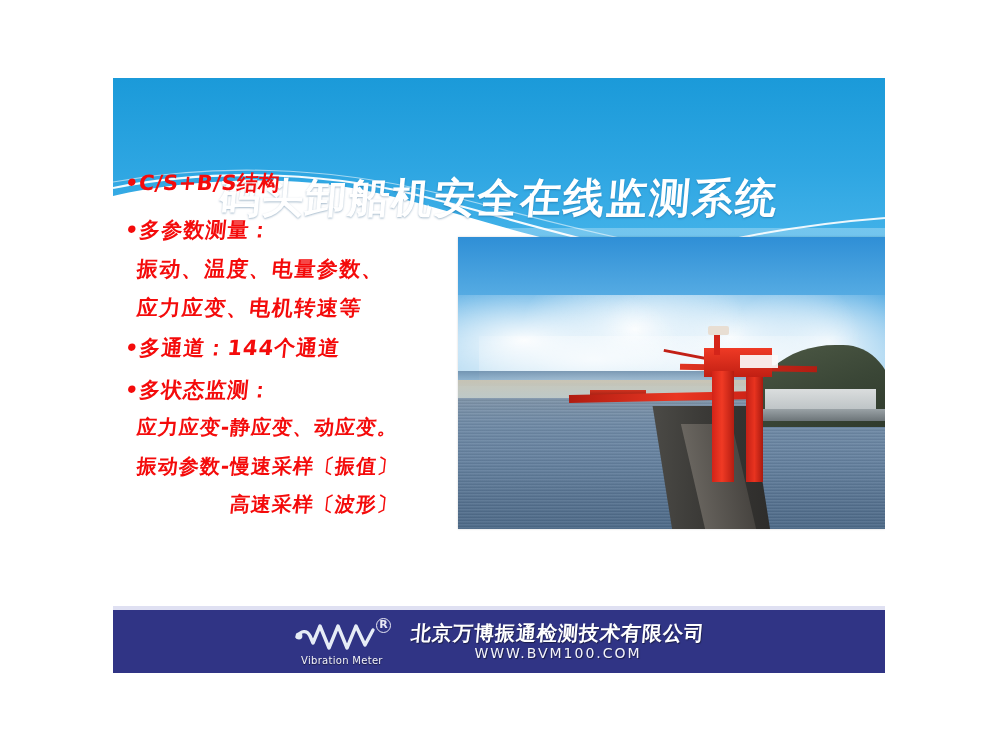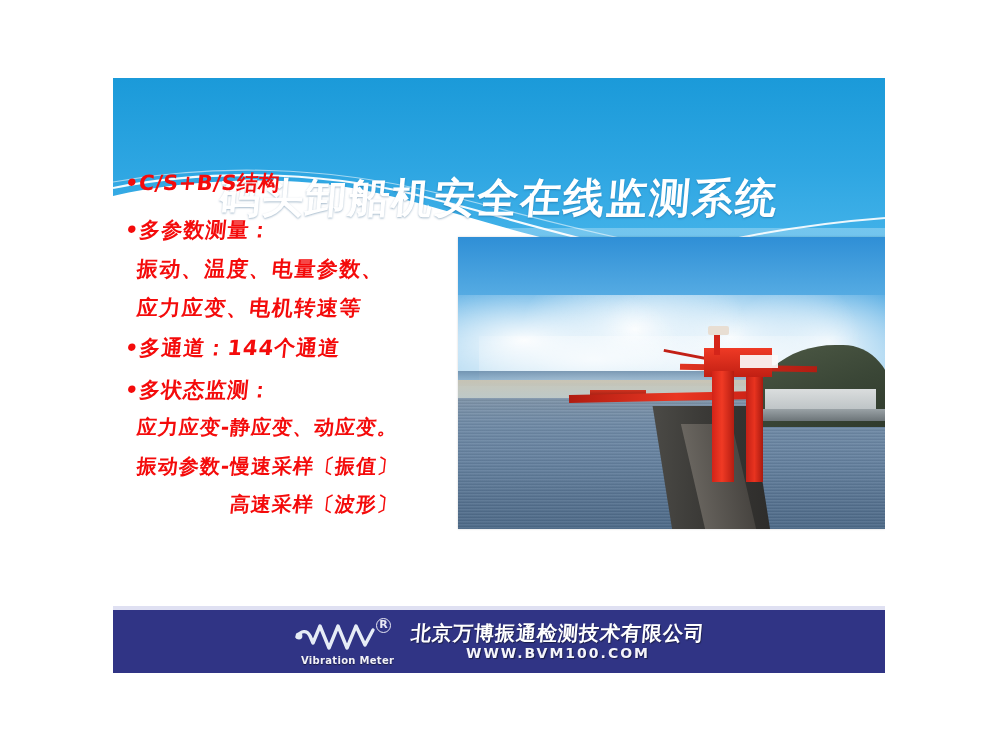--- a/index.html
+++ b/index.html
@@ -195,31 +195,31 @@
   .logo{position:relative;width:104px;height:46px;}
   .logo svg{position:absolute;left:0;top:2px;}
   .logo-reg{
     position:absolute;right:6px;top:-1px;
     color:#e9e9f4;font-size:11px;font-weight:bold;
     border:1.6px solid #e9e9f4;border-radius:50%;
     width:13px;height:13px;line-height:11px;text-align:center;
   }
   .logo-word{
     position:absolute;left:8px;bottom:-1px;
-    color:#f2f2f8;font-size:10px;font-weight:bold;letter-spacing:.3px;
+    color:#f2f2f8;font-size:10px;font-weight:normal;letter-spacing:.3px;
     text-shadow:0 1px 1px rgba(0,0,0,.5);
   }
   .f-text{display:flex;flex-direction:column;align-items:center;line-height:1;}
   .f-cn{
     color:#ffffff;font-size:20px;font-weight:bold;letter-spacing:1px;
     text-shadow:1px 1px 1px rgba(0,0,0,.45);
     transform:skewX(-5deg);
   }
   .f-url{
-    color:#f4f4fa;font-size:14px;font-weight:bold;letter-spacing:2px;
+    color:#f4f4fa;font-size:14px;font-weight:normal;letter-spacing:2px;
     margin-top:3px;
     text-shadow:1px 1px 1px rgba(0,0,0,.45);
   }
 </style>
 </head>
 <body>
 
 <div class="canvas">
 
   <div class="slide">

